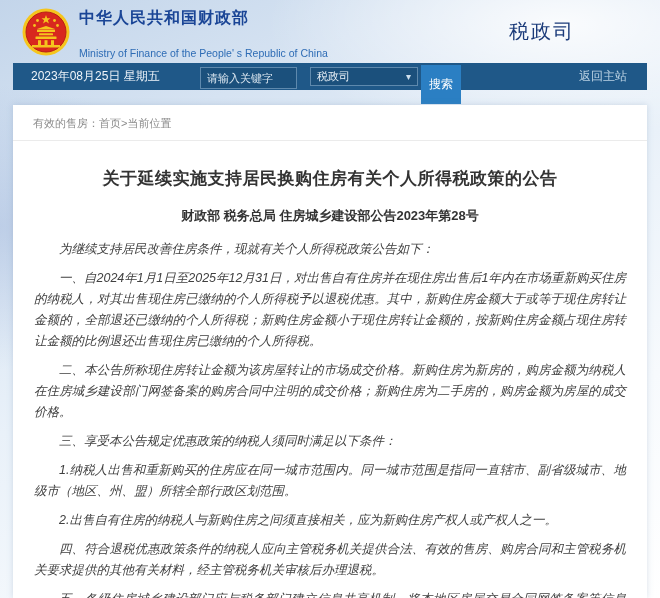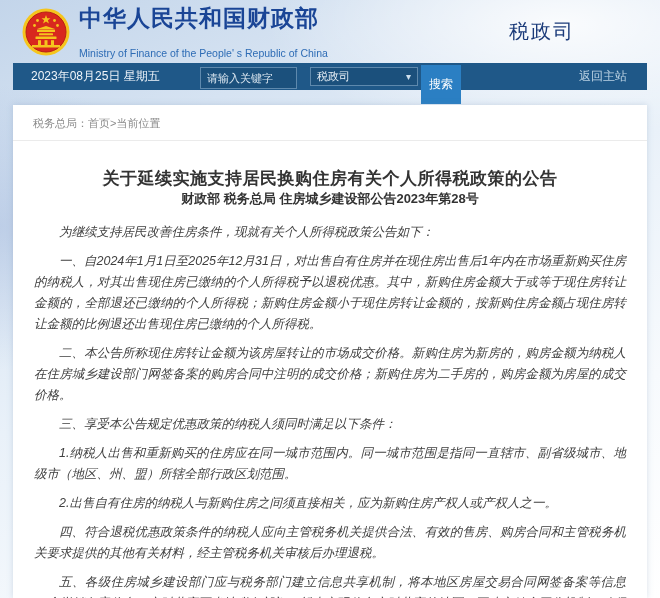--- a/index.html
+++ b/index.html
@@ -27,21 +27,21 @@
     display: flex;
     align-items: center;
   }
   .emblem {
     width: 48px; height: 48px;
     margin-left: 22px;
     flex: 0 0 auto;
   }
   .brand { margin-left: 9px; }
   .brand-title {
-    font-size: 23px;
+    font-size: 16px;
     font-weight: bold;
     color: #1a4596;
     letter-spacing: 1px;
     line-height: 26px;
   }
   .brand-sub {
     font-size: 10.5px;
     color: #2e6cb5;
     margin-top: 16px;
   }
@@ -146,20 +146,21 @@
   .article { padding: 0 21px; }
   .article-title {
     margin-top: 26px;
     text-align: center;
     font-size: 17px;
     font-weight: bold;
     color: #333333;
     letter-spacing: 0.5px;
   }
   .doc-no {
+    margin-top: 17px;
     text-align: center;
     font-size: 13px;
     font-weight: bold;
     color: #333333;
   }
   .article-body { margin-top: 14px; }
   .article-body p {
     font-size: 12.5px;
     line-height: 21px;
     color: #404040;
@@ -210,21 +211,21 @@
     <div class="scope-select">
       <span>税政司</span>
       <span class="caret">▾</span>
     </div>
     <button class="search-btn">搜索</button>
     <a class="back-link">返回主站</a>
   </nav>
 
   <main class="card">
     <div class="breadcrumb">
-      <span>税务总局：</span><a>首页</a><span>&gt;</span><a>当前位置</a>
+      <span>有效的售房：</span><a>首页</a><span>&gt;</span><a>当前位置</a>
     </div>
     <article class="article">
       <h1 class="article-title">关于延续实施支持居民换购住房有关个人所得税政策的公告</h1>
       <div class="doc-no">财政部 税务总局 住房城乡建设部公告2023年第28号</div>
       <div class="article-body">
 
           <p>为继续支持居民改善住房条件，现就有关个人所得税政策公告如下：</p>
 
           <p>一、自2024年1月1日至2025年12月31日，对出售自有住房并在现住房出售后1年内在市场重新购买住房的纳税人，对其出售现住房已缴纳的个人所得税予以退税优惠。其中，新购住房金额大于或等于现住房转让金额的，全部退还已缴纳的个人所得税；新购住房金额小于现住房转让金额的，按新购住房金额占现住房转让金额的比例退还出售现住房已缴纳的个人所得税。</p>
 

